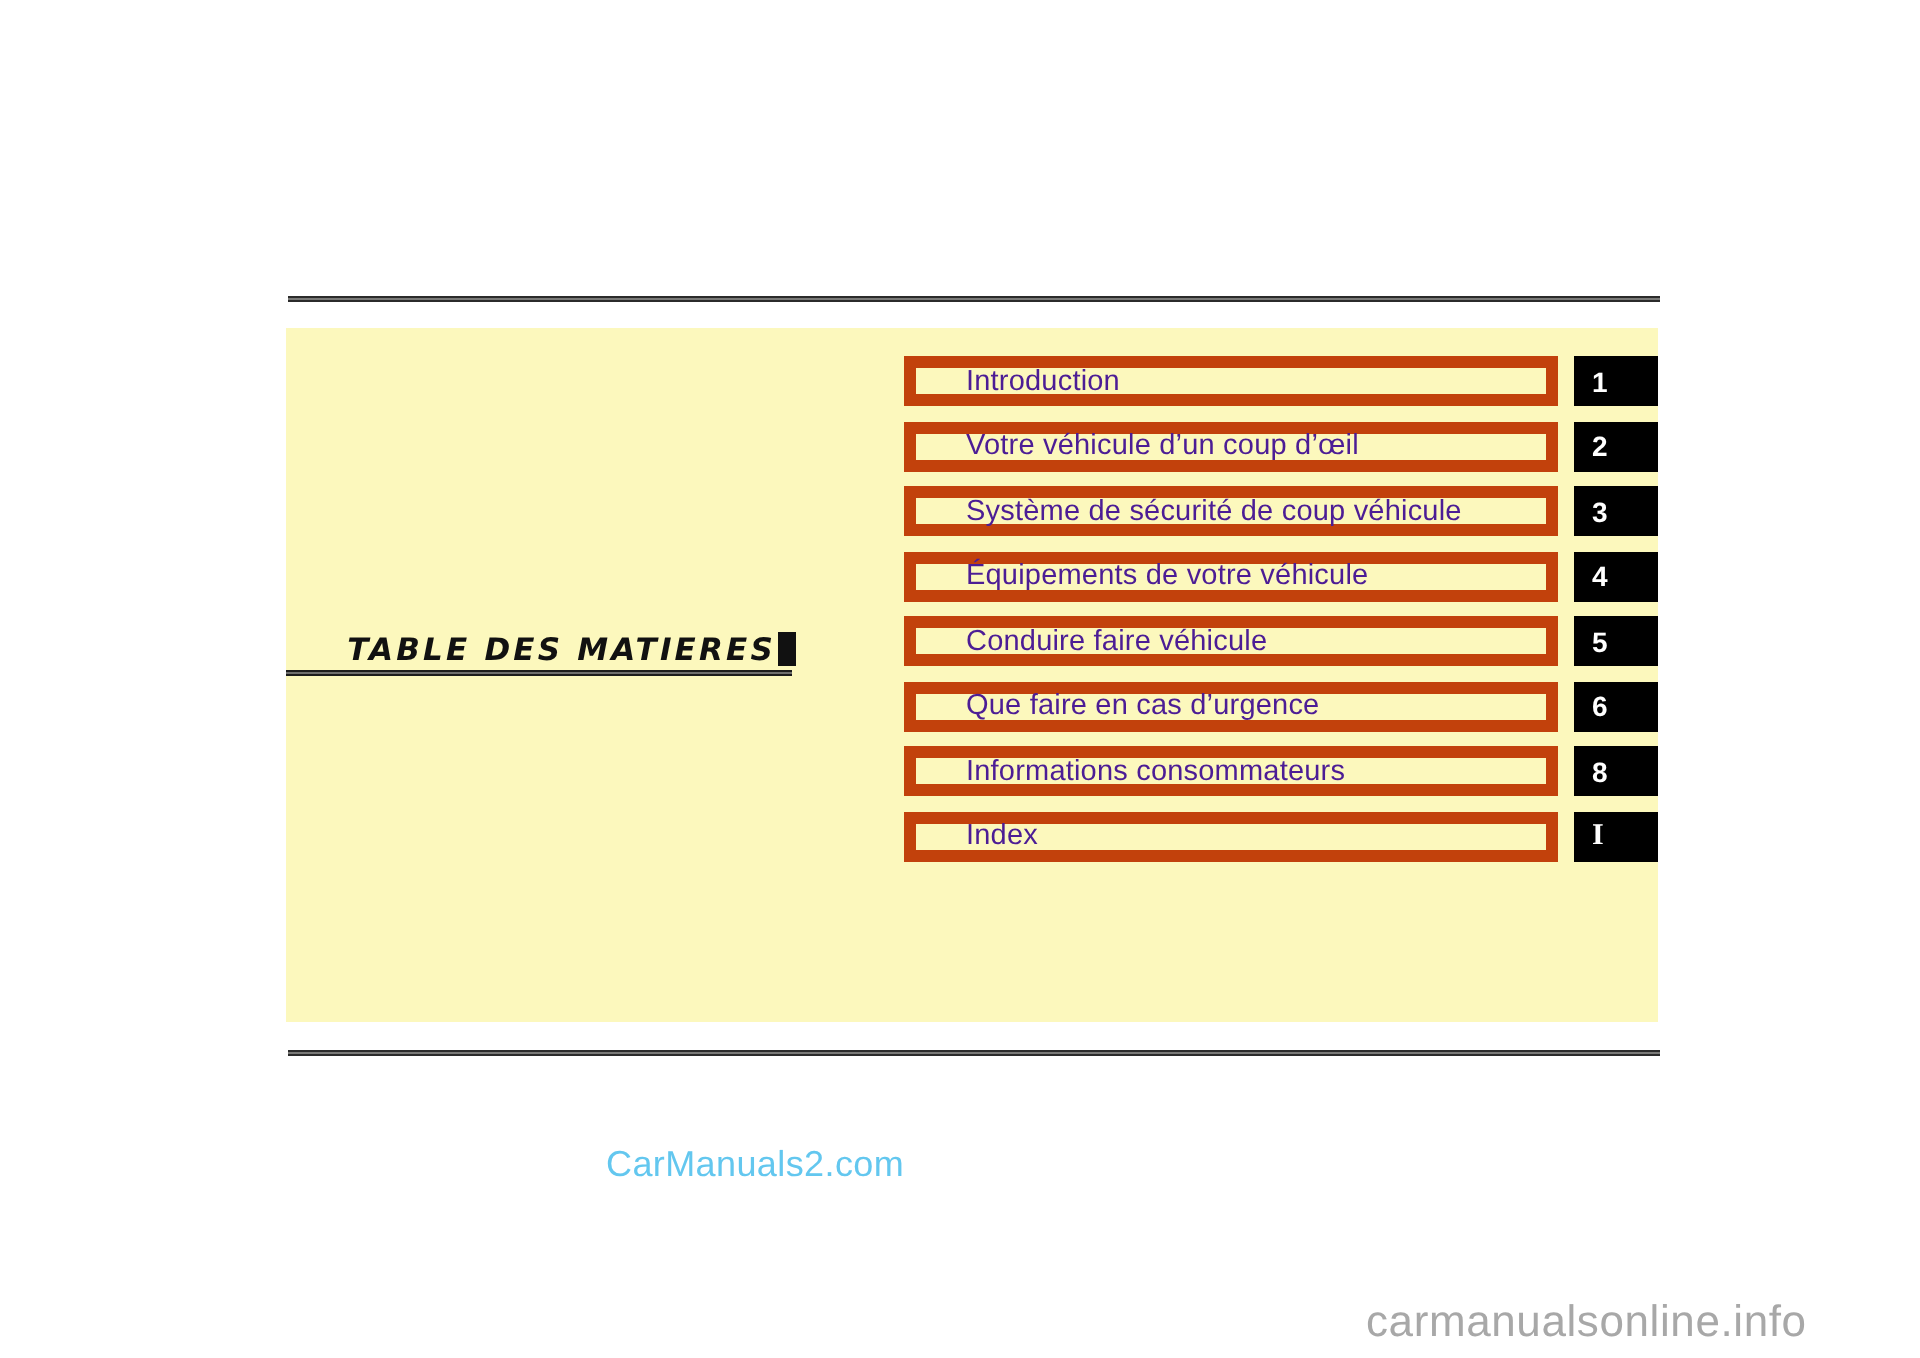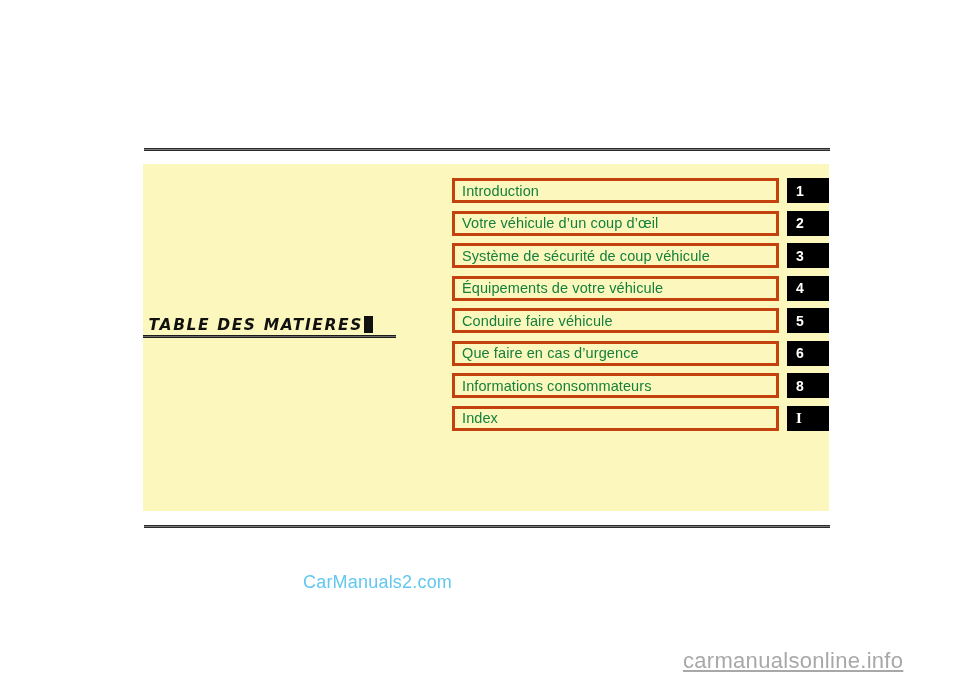--- a/index.html
+++ b/index.html
@@ -45,21 +45,21 @@
     width: 686px;
     height: 347px;
     background: #fcf8bd;
   }
 
   
   #title-block {
     position: absolute;
     left: 143px;
     top: 308px;
-    width: 230px;
+    width: 255px;
     height: 30px;
   }
   #toc-title {
     position: absolute;
     right: 0;
     bottom: 5px;
     white-space: nowrap;
     font-family: "DejaVu Sans", sans-serif;
     font-size: 15.5px;
     font-weight: bold;
@@ -101,26 +101,26 @@
     margin-bottom: 7.5px;
   }
   .toc-label {
     position: absolute;
     left: 0;
     top: 0;
     width: 327px;
     height: 25px;
     box-sizing: border-box;
     background: #fcf8bd;
-    border: 3px solid #c2410c;
+    border: 6px solid #c2410c;
     display: flex;
     align-items: center;
-    padding-left: 7px;
+    padding-left: 25px;
     font-size: 14.5px;
-    color: #15803d;
+    color: #4c1d95;
     letter-spacing: 0.1px;
     white-space: nowrap;
   }
   .toc-num {
     position: absolute;
     left: 335px;
     top: 0;
     width: 42px;
     height: 25px;
     background: #000000;
@@ -149,21 +149,20 @@
     text-align: right;
   }
   #wm-corner {
     position: absolute;
     left: 683px;
     top: 648px;
     font-size: 22px;
     color: #a8a8a8;
     letter-spacing: 0.3px;
     white-space: nowrap;
-    text-decoration: underline;
   }
 </style>
 </head>
 <body>
 
 <div id="page">
 
   <div class="rule top"></div>
 
   <div id="panel"></div>

